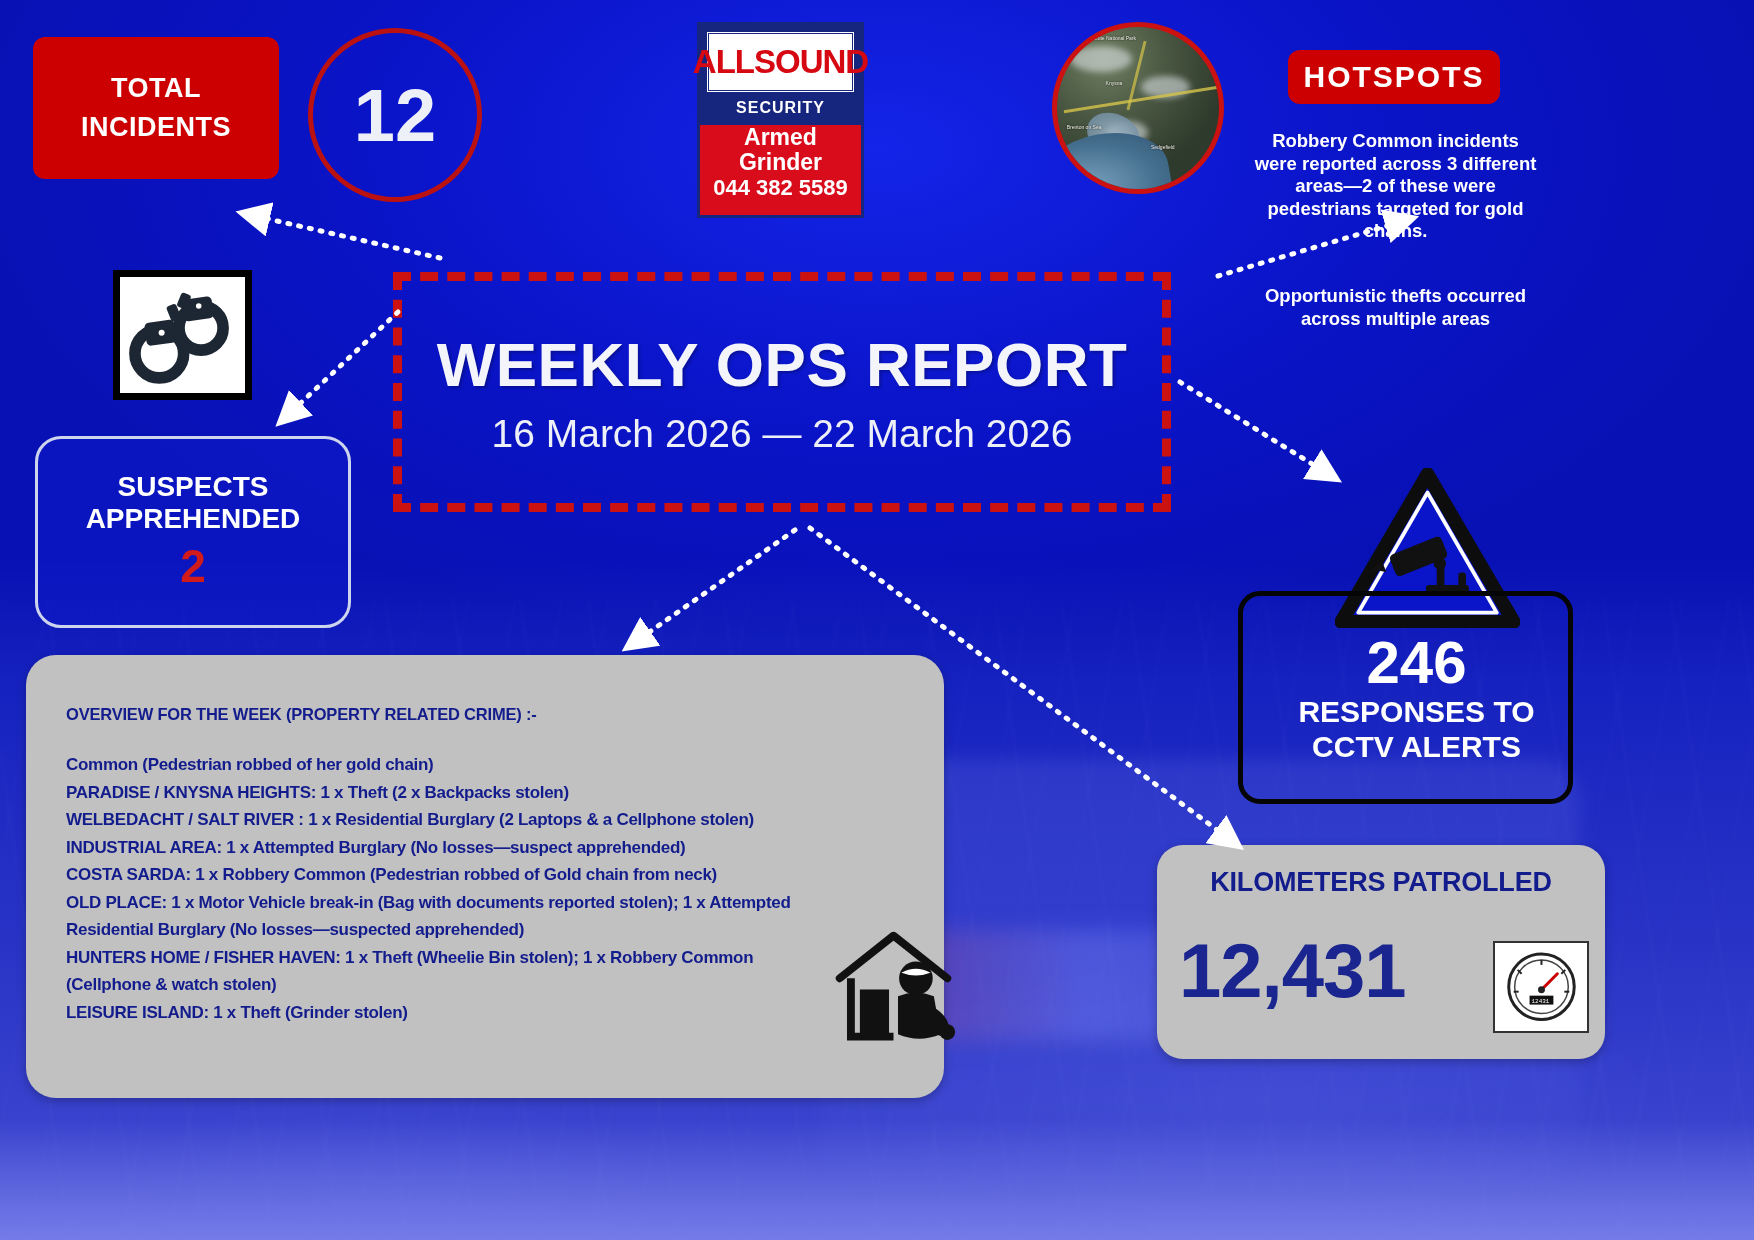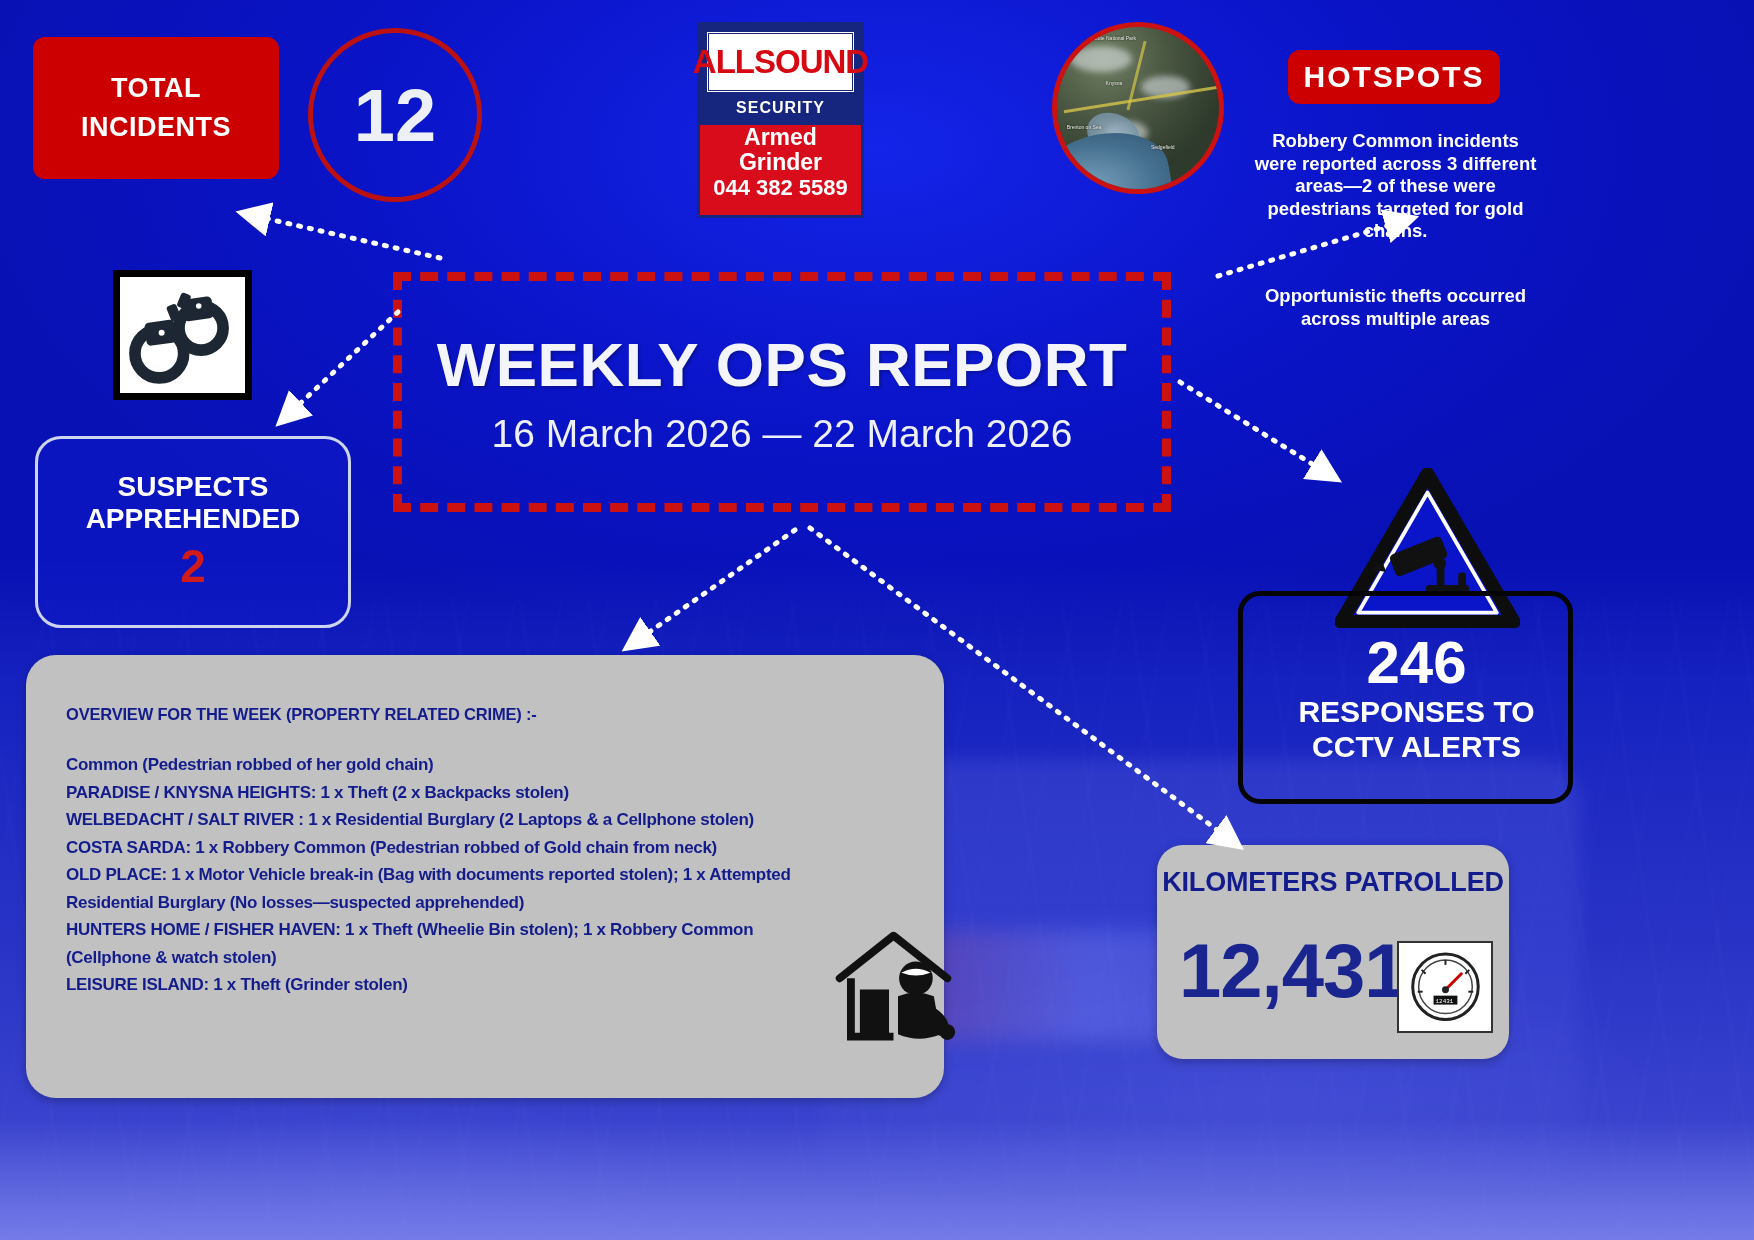--- a/index.html
+++ b/index.html
@@ -193,21 +193,21 @@
   #overview-list{
     position:absolute;left:40px;top:96px;width:860px;color:#131c8c;
     font-weight:bold;font-size:17px;line-height:1.62;letter-spacing:-.3px;
   }
   #overview-list div{margin:0;}
   
   #burglar-icon{position:absolute;left:800px;top:265px;width:135px;height:130px;}
 
   
   #km-card{
-    left:1157px;top:845px;width:352px;height:214px;background:#c1c1c1;border-radius:26px;
+    left:1157px;top:845px;width:448px;height:214px;background:#c1c1c1;border-radius:26px;
     box-shadow:0 3px 10px rgba(0,0,0,.25);
   }
   #km-label{
     position:absolute;left:0;right:0;top:22px;text-align:center;
     color:#131c8c;font-weight:bold;font-size:27px;letter-spacing:-.2px;
   }
   #km-value{
     position:absolute;left:22px;top:82px;color:#1a2590;font-weight:bold;font-size:76px;
     letter-spacing:-1px;
   }
@@ -319,20 +319,21 @@
     <div class="lbl">RESPONSES TO</div>
     <div class="lbl">CCTV ALERTS</div>
   </div>
 
   <div class="rounded-card" id="overview-card">
     <div id="overview-head">OVERVIEW FOR THE WEEK (PROPERTY RELATED CRIME) :-</div>
     <div id="overview-list">
       <div>Common (Pedestrian robbed of her gold chain)</div>
       <div>PARADISE / KNYSNA HEIGHTS:  1 x Theft (2 x Backpacks stolen)</div>
       <div>WELBEDACHT / SALT RIVER :  1 x Residential Burglary (2 Laptops &amp; a Cellphone stolen)</div>
+      <div>INDUSTRIAL AREA:  1 x Attempted Burglary  (No losses—suspect apprehended)</div>
       <div>COSTA SARDA:  1 x Robbery Common (Pedestrian robbed of Gold chain from neck)</div>
       <div>OLD PLACE:  1 x Motor Vehicle break-in  (Bag with documents reported stolen);  1 x Attempted</div>
       <div>Residential Burglary (No losses—suspected apprehended)</div>
       <div>HUNTERS HOME / FISHER HAVEN:  1 x Theft (Wheelie Bin stolen);  1 x Robbery Common</div>
       <div>(Cellphone &amp; watch stolen)</div>
       <div>LEISURE ISLAND:  1 x Theft (Grinder stolen)</div>
     </div>
     <div id="burglar-icon">
       <svg viewBox="0 0 120 116" width="100%" height="100%" aria-hidden="true">
         <path d="M12 52 L60 14 L108 52" fill="none" stroke="#111" stroke-width="7" stroke-linecap="round" stroke-linejoin="round"></path>

